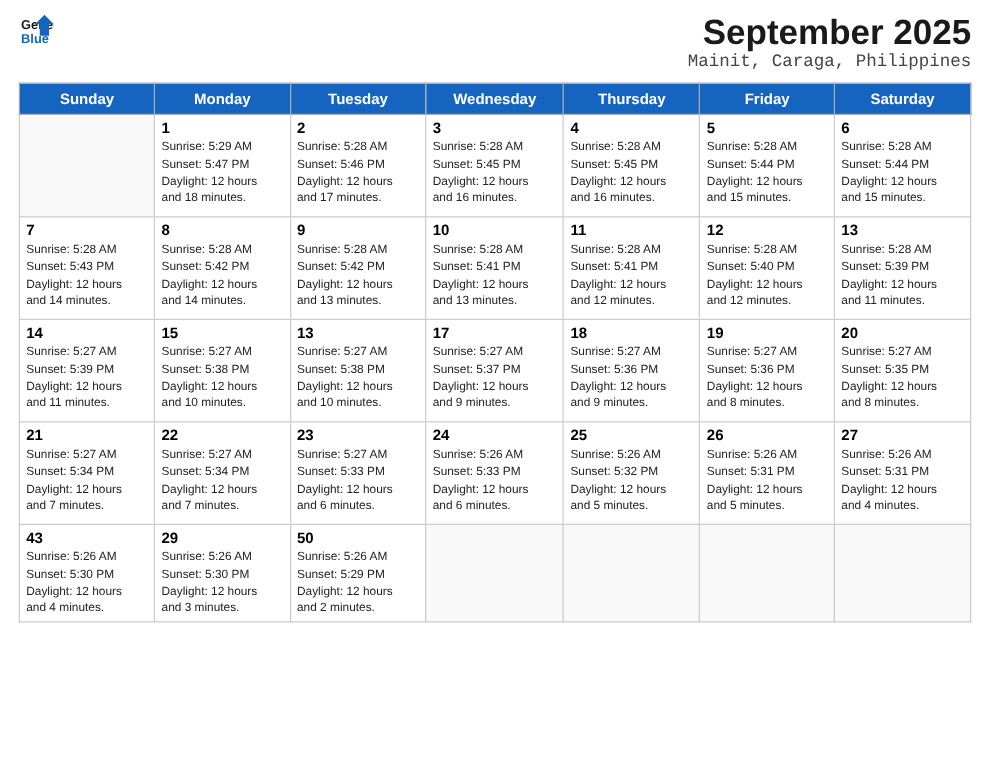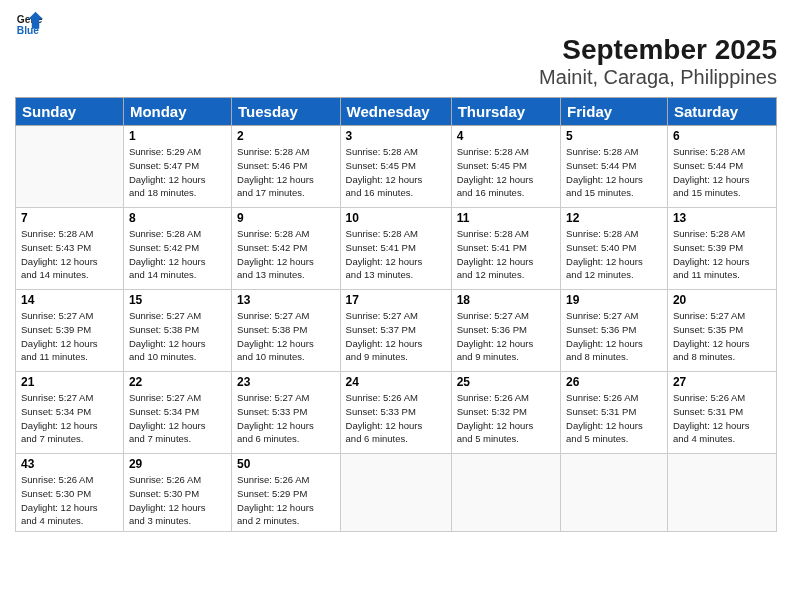--- a/index.html
+++ b/index.html
@@ -31,37 +31,37 @@
       width: 28px;
       height: 28px;
     }
     .title-block {
       text-align: right;
     }
     .month-title {
       font-size: 28px;
       font-weight: bold;
       color: #1a1a1a;
-      margin-top: 24px;
     }
     .subtitle {
-      font-size: 20px;
+      font-size: 14px;
       color: #444;
+      font-family: Liberation Mono, monospace;
     }
     .calendar {
       width: 100%;
       border-collapse: collapse;
       font-size: 10.5px;
     }
     .calendar th {
       background: #1565c0;
       color: #fff;
-      text-align: left;
+      text-align: center;
       padding: 5px 6px;
-      font-size: 15px;
+      font-size: 12px;
       font-weight: bold;
       border: 1px solid #aaa;
     }
     .calendar td {
       border: 1px solid #ccc;
       vertical-align: top;
       padding: 3px 5px;
       width: 113px;
       height: 82px;
     }

